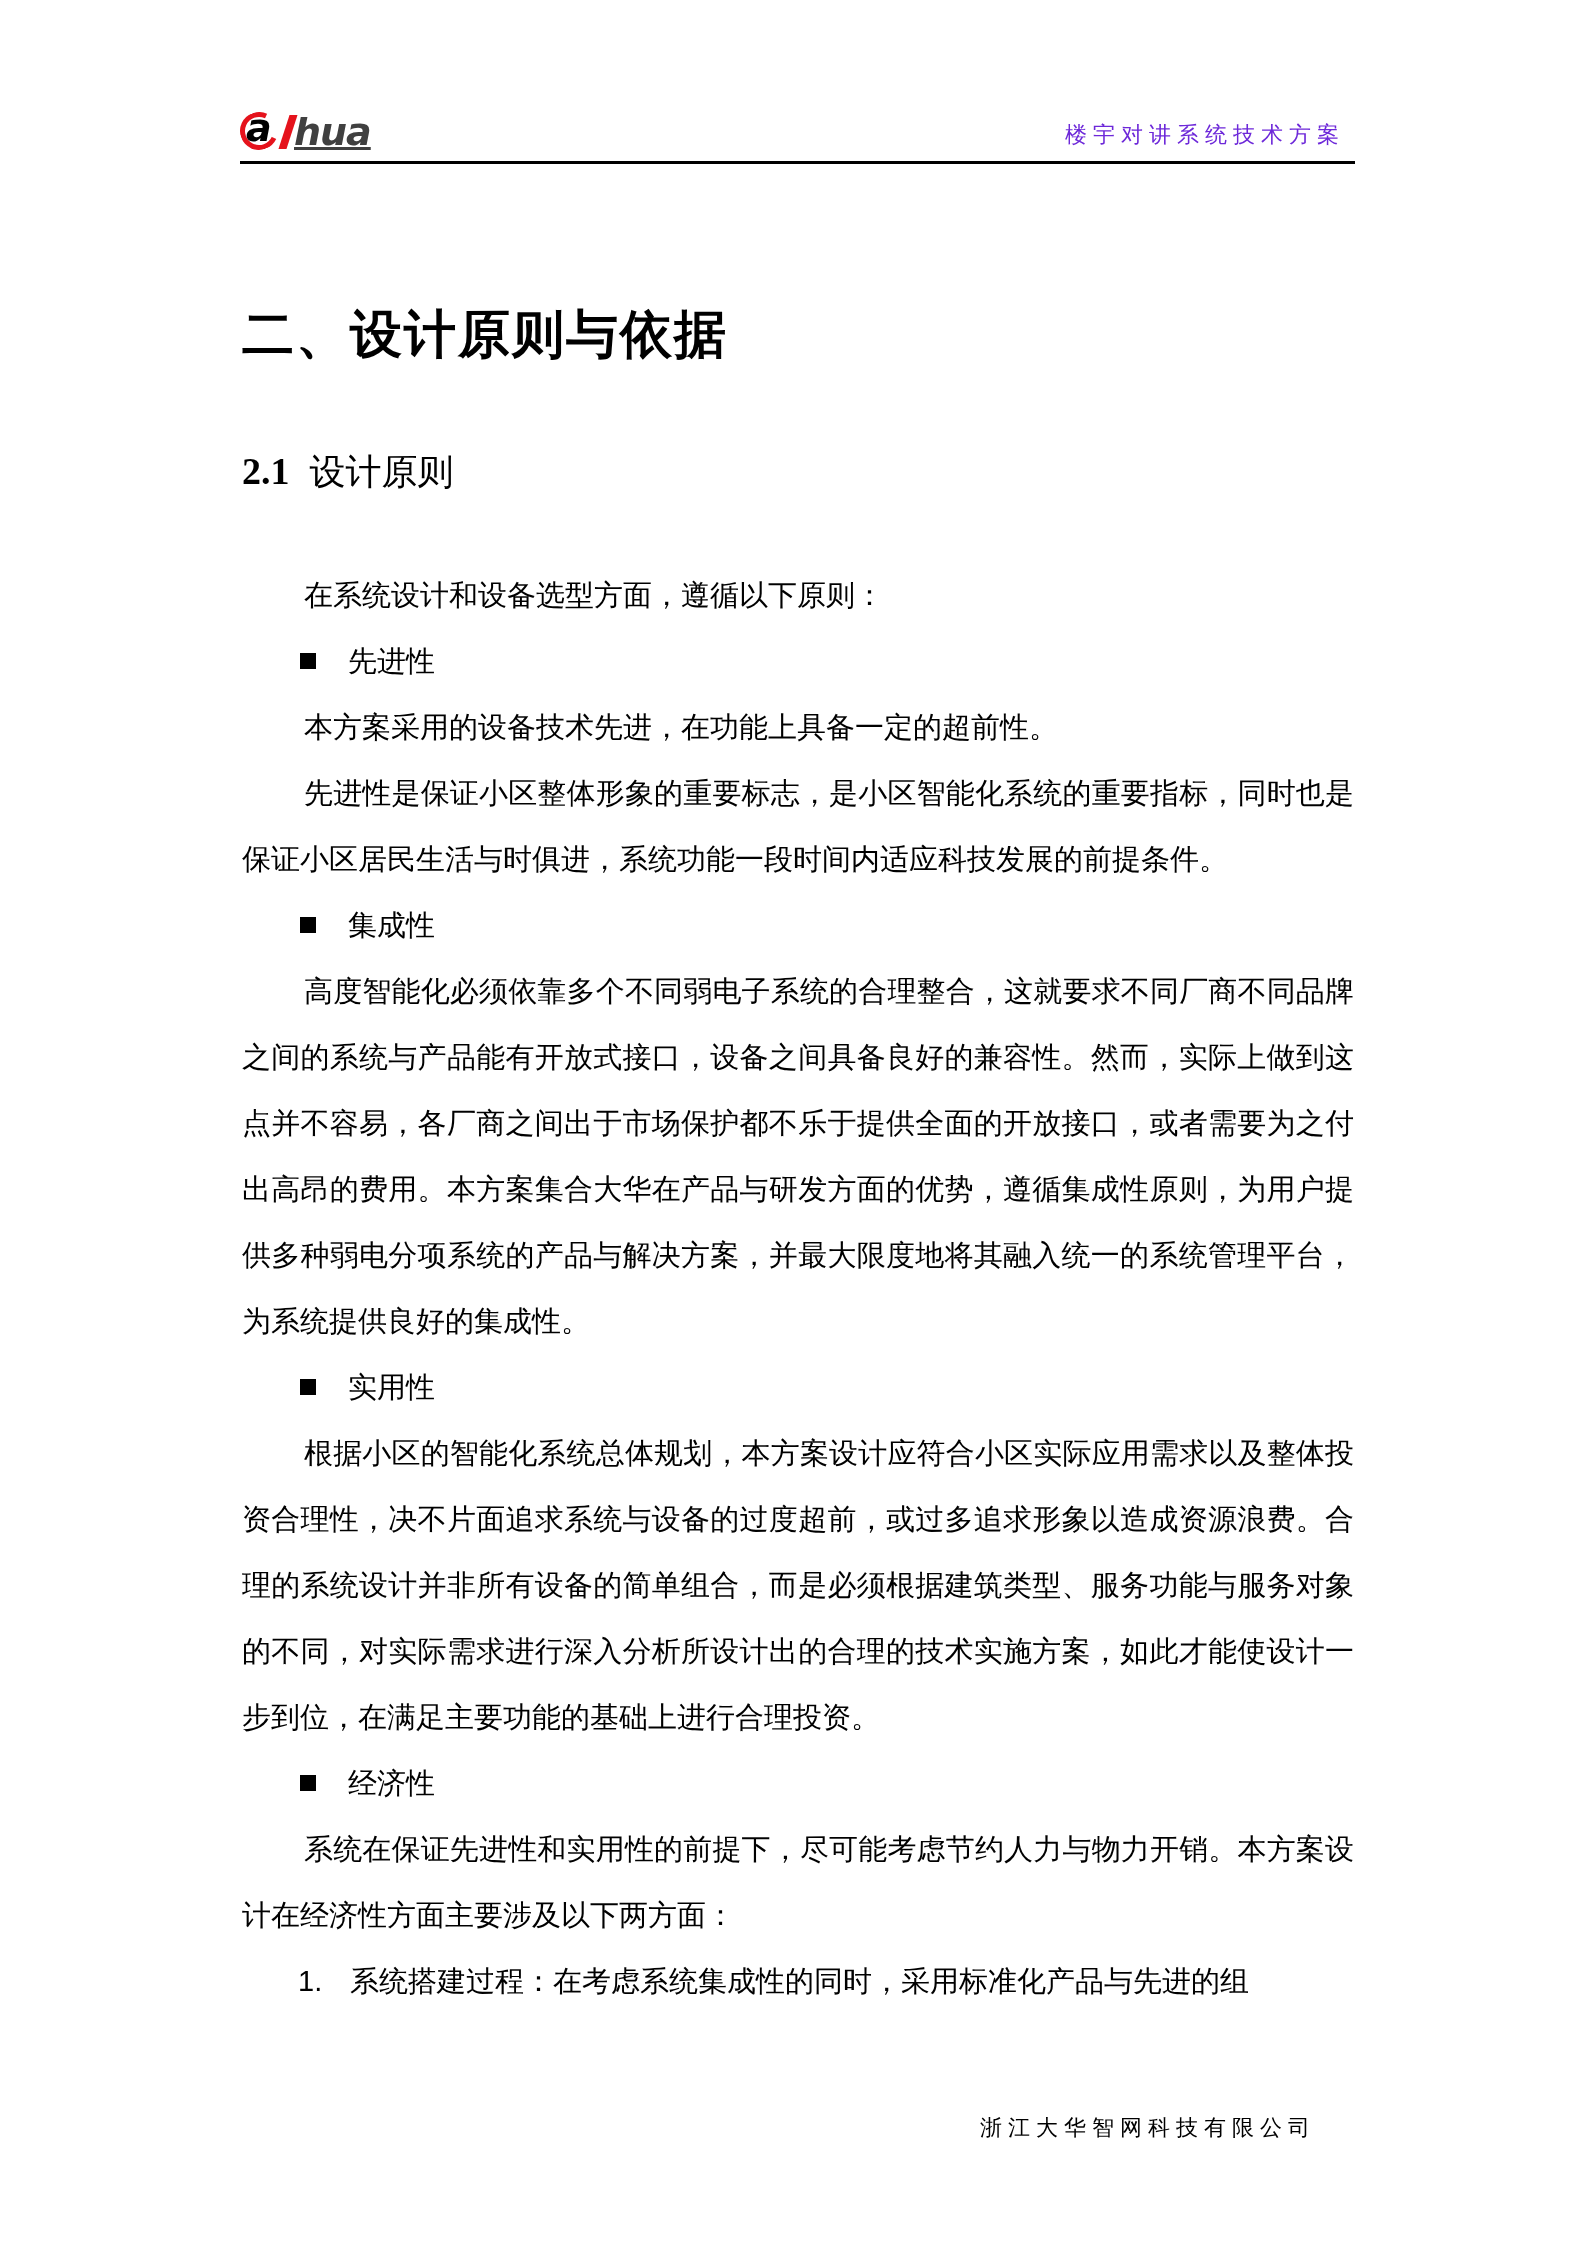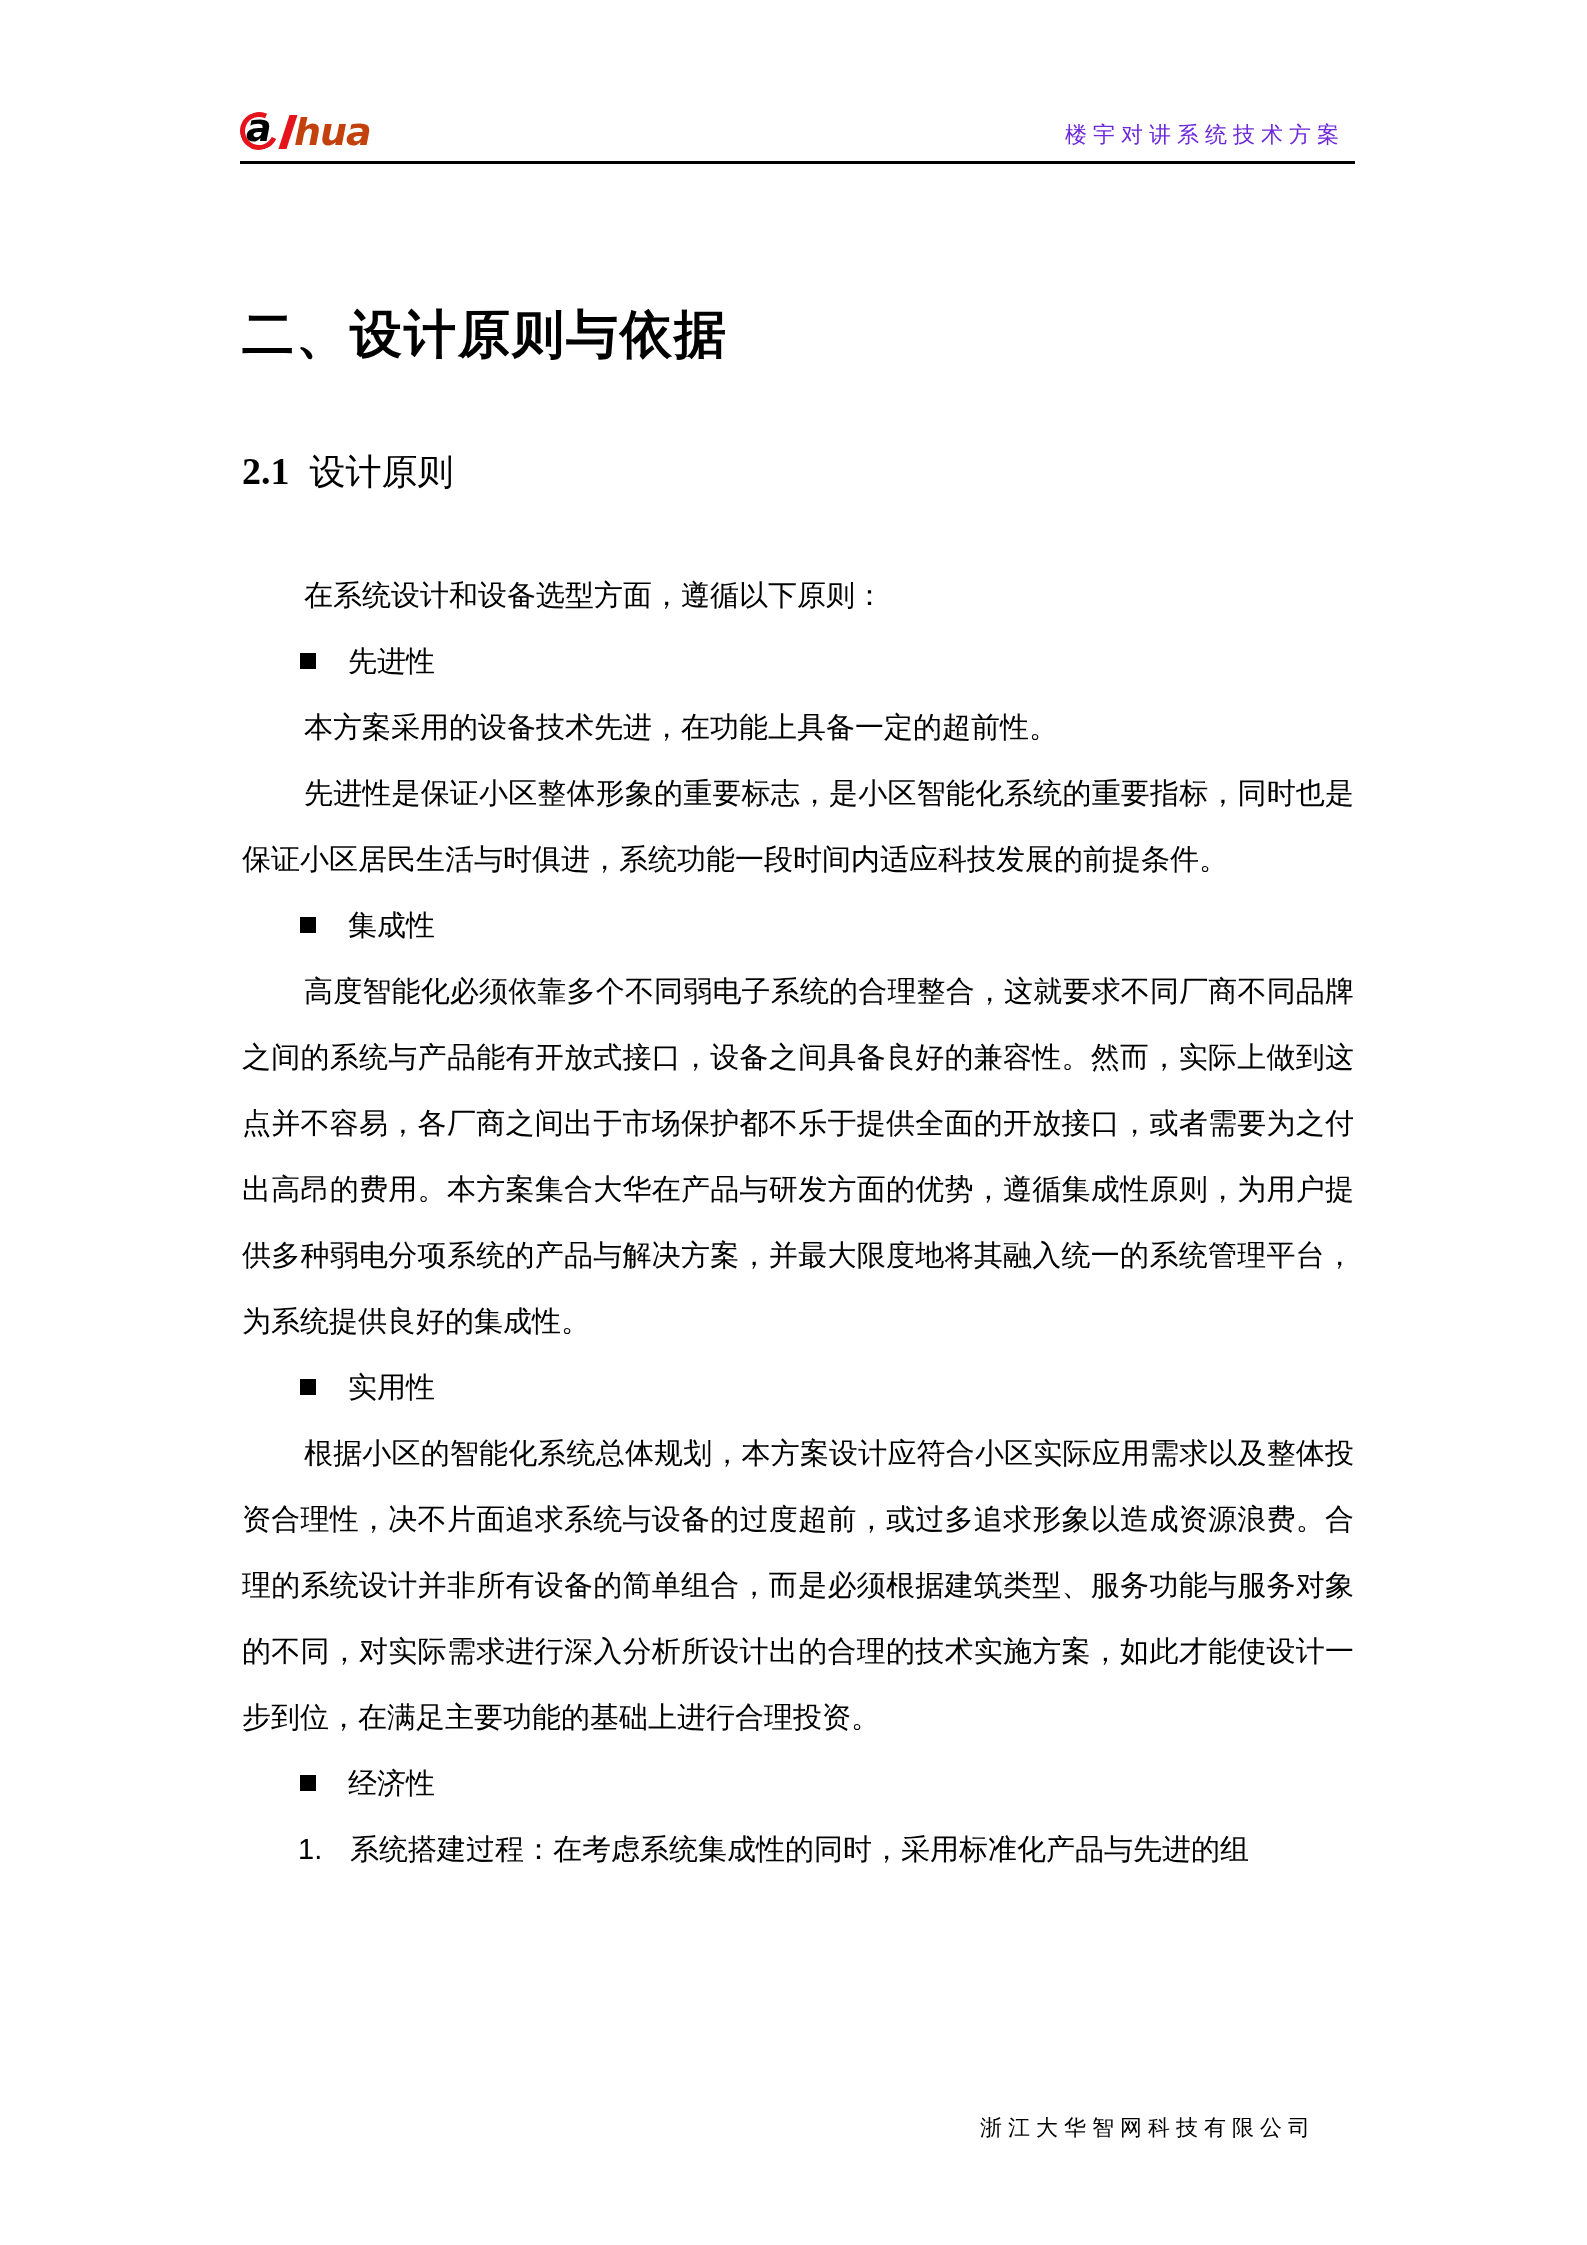--- a/index.html
+++ b/index.html
@@ -8,21 +8,21 @@
 
   .header { position: absolute; left: 240px; top: 106px; width: 1115px; height: 58px; }
   .logo { position: absolute; left: 0; top: 4px; height: 44px; display: flex; align-items: center; }
   .logo-a { position: relative; width: 44px; height: 40px; }
   .logo-ring { position: absolute; left: 0; top: 0; width: 38px; height: 38px; border-radius: 50%;
                border: 5px solid #e5131c; border-right-color: transparent; box-sizing: border-box; transform: rotate(-20deg); }
   .logo-a-letter { position: absolute; left: 6px; top: -6px; font-family: "DejaVu Sans", sans-serif;
                    font-weight: bold; font-style: italic; font-size: 38px; color: #000; }
   .logo-slash { display: inline-block; width: 8px; height: 34px; background: #e5131c; transform: skewX(-18deg); margin: 0 2px 0 0; }
   .logo-text { font-family: "DejaVu Sans", sans-serif; font-weight: bold; font-style: italic;
-               font-size: 38px; letter-spacing: -1px; color: #c2410c; line-height: 40px; }
+               font-size: 38px; letter-spacing: -1px; color: #404040; line-height: 40px; text-decoration: underline; }
   .header-title { position: absolute; right: 10px; top: 14px; font-family: "DejaVu Sans", sans-serif;
                   font-size: 22px; letter-spacing: 6px; color: #6d28d9; }
   .header-rule { position: absolute; left: 0; right: 0; top: 55px; height: 3px; background: #000; }
 
   .h1 { position: absolute; left: 242px; top: 300px; font-family: "DejaVu Serif", serif;
         font-size: 52px; font-weight: bold; letter-spacing: 2px; }
   .h2 { position: absolute; left: 242px; top: 448px; font-size: 36px; }
   .h2 .num { font-family: "Liberation Serif", serif; font-weight: bold; font-size: 38px; margin-right: 20px; }
   .h2 .txt { font-family: "DejaVu Serif", serif; }
 
@@ -79,20 +79,21 @@
   <div class="bullet">
     <span class="sq"></span>
     <span>实用性</span>
   </div>
   <p class="p indent">根据小区的智能化系统总体规划，本方案设计应符合小区实际应用需求以及整体投资合理性，决不片面追求系统与设备的过度超前，或过多追求形象以造成资源浪费。合理的系统设计并非所有设备的简单组合，而是必须根据建筑类型、服务功能与服务对象的不同，对实际需求进行深入分析所设计出的合理的技术实施方案，如此才能使设计一步到位，在满足主要功能的基础上进行合理投资。</p>
 
   <div class="bullet">
     <span class="sq"></span>
     <span>经济性</span>
   </div>
+  <p class="p indent">系统在保证先进性和实用性的前提下，尽可能考虑节约人力与物力开销。本方案设计在经济性方面主要涉及以下两方面：</p>
 
   <div class="numbered">
     <span class="n">1.</span>
     <span>系统搭建过程：在考虑系统集成性的同时，采用标准化产品与先进的组</span>
   </div>
 </div>
 
 <div class="footer">浙江大华智网科技有限公司</div>
 
 </body></html>

